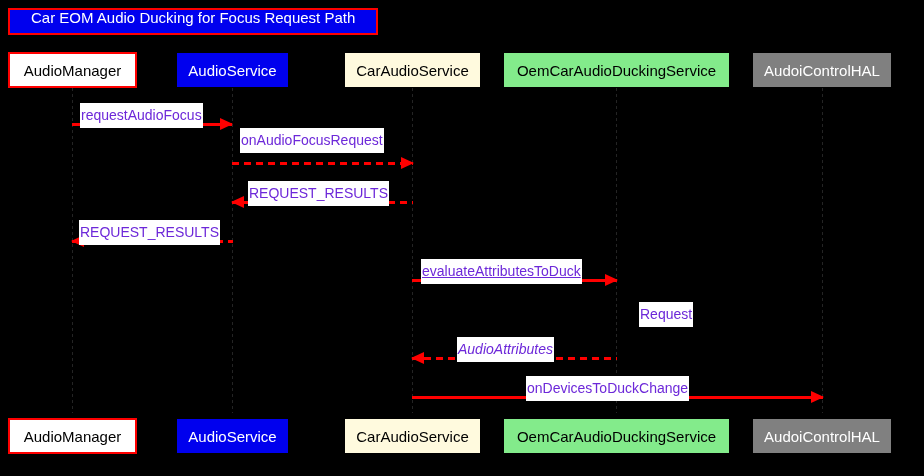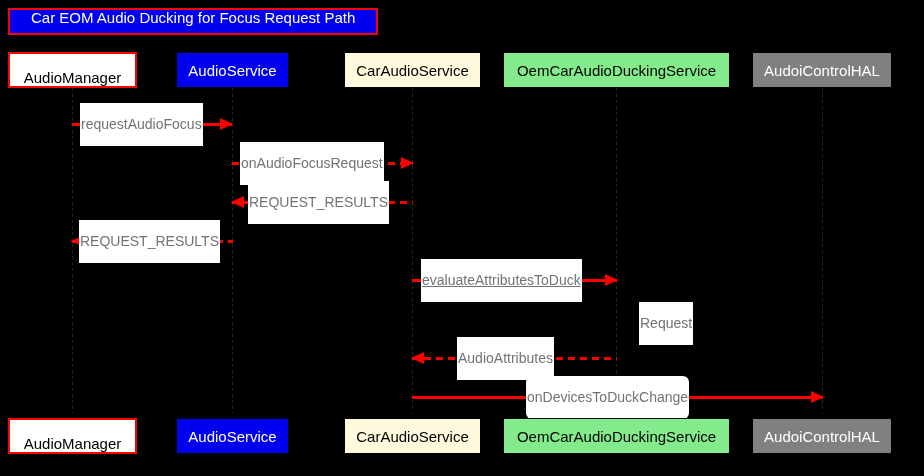--- a/index.html
+++ b/index.html
@@ -61,21 +61,20 @@
     align-items: center;
     justify-content: center;
     white-space: nowrap;
     font-size: 15px;
   }
   .participant.plain {
     border: 1px solid #f0abfc;
   }
   .participant.highlight {
     border: 2px solid #ff0000;
-    align-items: flex-end;
   }
 
   
   .msg {
     position: absolute;
     height: 5px;
   }
   .msg .line {
     position: absolute;
     left: 0;
@@ -105,24 +104,24 @@
   }
   .msg.to-left .head {
     left: -1px;
     border-right: 13px solid #ff0000;
   }
 
   
   .label {
     position: absolute;
     background: #ffffff;
-    color: #737373;
+    color: #6d28d9;
     font-size: 14px;
     line-height: 17px;
-    padding: 13px 1px;
+    padding: 4px 1px;
     white-space: nowrap;
   }
 </style>
 </head>
 <body>
 
 <div id="diagram">
 
   <div class="title-box">
     <span class="title-text">Car EOM Audio Ducking for Focus Request Path</span>
@@ -157,46 +156,46 @@
   <div id="messages">
       <div class="msg solid to-right" style="left: 72px; top: 122px; width: 160px;">
         <div class="line"></div>
         <div class="head"></div>
       </div>
       <div class="label" style="left: 80px; top: 103px;">requestAudioFocus</div>
       <div class="msg dashed to-right" style="left: 232px; top: 161px; width: 181px;">
         <div class="line"></div>
         <div class="head"></div>
       </div>
-      <div class="label" style="left: 240px; top: 142px;">onAudioFocusRequest</div>
+      <div class="label" style="left: 240px; top: 128px;">onAudioFocusRequest</div>
       <div class="msg dashed to-left" style="left: 232px; top: 200px; width: 181px;">
         <div class="line"></div>
         <div class="head"></div>
       </div>
       <div class="label" style="left: 248px; top: 181px;">REQUEST_RESULTS</div>
       <div class="msg dashed to-left" style="left: 72px; top: 239px; width: 161px;">
         <div class="line"></div>
         <div class="head"></div>
       </div>
       <div class="label" style="left: 79px; top: 220px;">REQUEST_RESULTS</div>
       <div class="msg solid to-right" style="left: 412px; top: 278px; width: 205px;">
         <div class="line"></div>
         <div class="head"></div>
       </div>
       <div class="label" style="left: 421px; top: 259px; text-decoration: underline;">evaluateAttributesToDuck</div>
       <div class="msg dashed to-left" style="left: 412px; top: 356px; width: 205px;">
         <div class="line"></div>
         <div class="head"></div>
       </div>
-      <div class="label" style="left: 457px; top: 337px;">AudioAttributes</div>
+      <div class="label" style="left: 457px; top: 337px; font-style: italic;">AudioAttributes</div>
       <div class="msg solid to-right" style="left: 412px; top: 395px; width: 411px;">
         <div class="line"></div>
         <div class="head"></div>
       </div>
-      <div class="label" style="left: 526px; top: 376px; border-radius: 6px;">onDevicesToDuckChange</div>
+      <div class="label" style="left: 526px; top: 376px;">onDevicesToDuckChange</div>
     </div>
 
   <div id="notes">
       <div class="label" style="left: 639px; top: 302px;">Request</div>
     </div>
 
   <div id="participants-bottom">
       <div class="participant highlight" style="left: 8px; top: 418px; width: 129px; background: rgb(255, 255, 255); color: rgb(0, 0, 0); border-color: rgb(255, 0, 0);">
         <span>AudioManager</span>
       </div>

